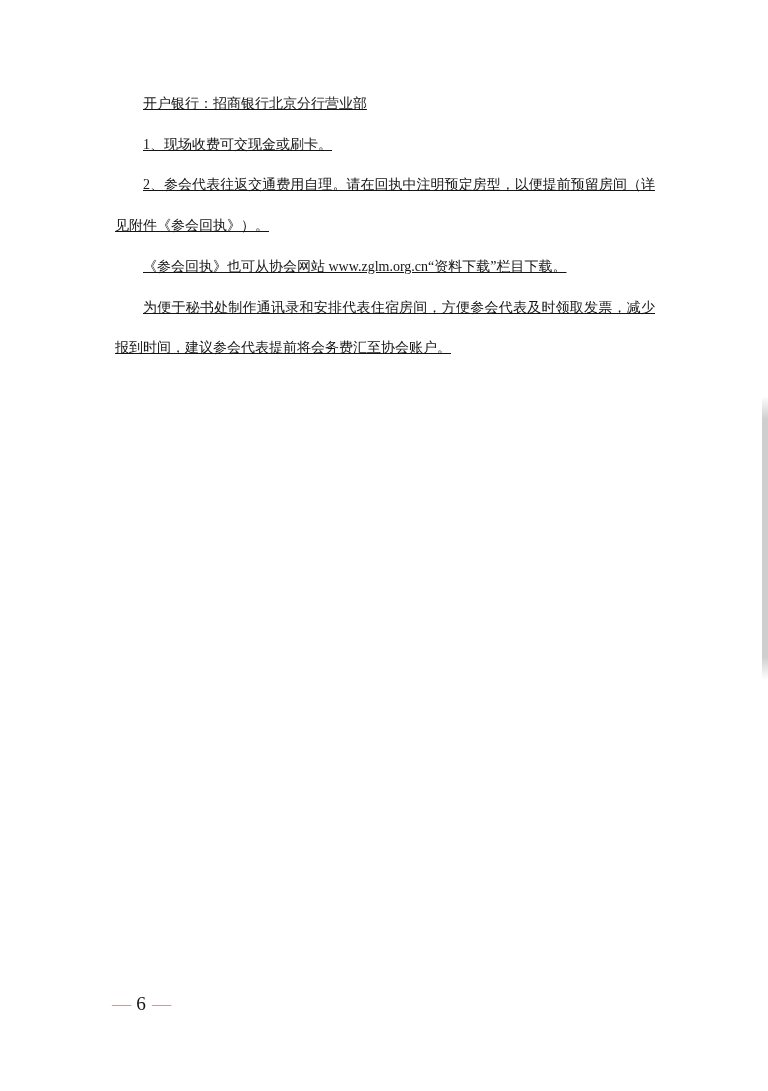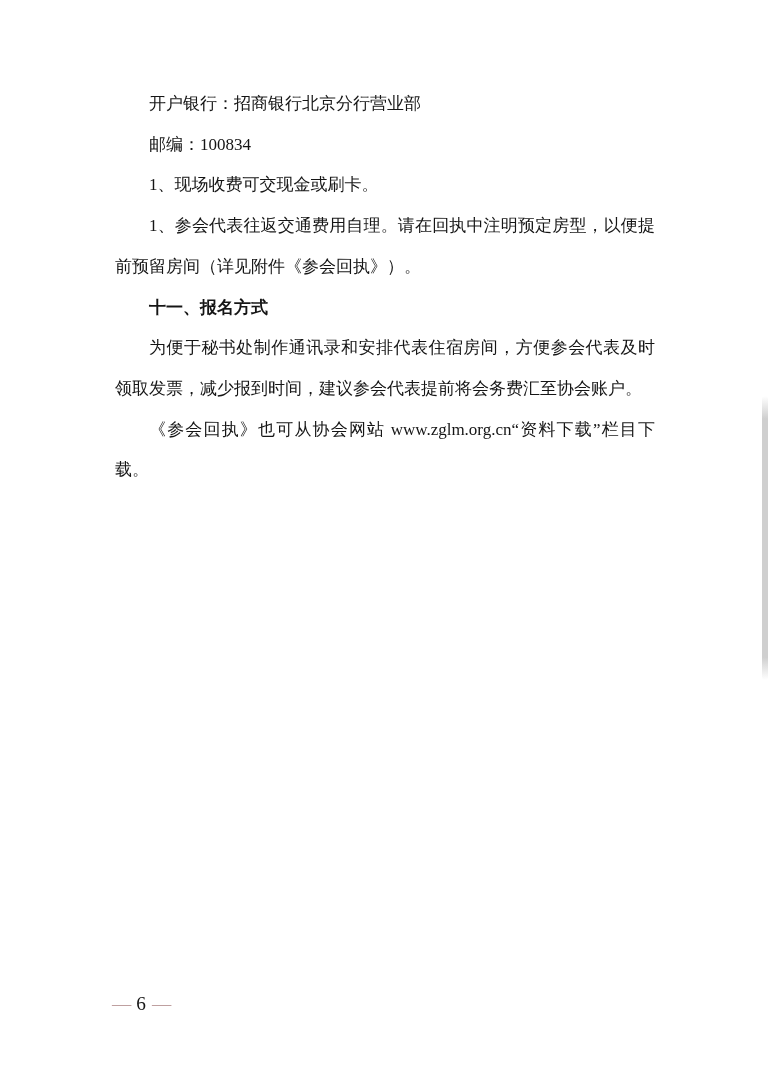--- a/index.html
+++ b/index.html
@@ -15,24 +15,25 @@
   .page {
     position: absolute;
     inset: 0;
     background: #ffffff;
   }
   .content {
     position: absolute;
     left: 115px;
     top: 84px;
     width: 540px;
-    font-size: 17px;
+    font-size: 14px;
     line-height: 40.7px;
     text-align: justify;
     letter-spacing: 0;
+    text-decoration: underline;
   }
   .content p {
     margin: 0;
     padding: 0;
     text-indent: 2em;
   }
   .hei {
     font-family: "Liberation Sans", "DejaVu Sans", sans-serif;
     font-weight: 700;
   }
@@ -66,26 +67,24 @@
       rgba(205,205,205,0) 100%);
   }
 </style>
 </head>
 <body>
 
 <div class="page">
 
   <div class="content">
     <p>开户银行：招商银行北京分行营业部</p>
-    <p>邮编：100834</p>
     <p>1、现场收费可交现金或刷卡。</p>
-    <p>1、参会代表往返交通费用自理。请在回执中注明预定房型，以便提前预留房间（详见附件《参会回执》）。</p>
-    <p class="hei">十一、报名方式</p>
+    <p>2、参会代表往返交通费用自理。请在回执中注明预定房型，以便提前预留房间（详见附件《参会回执》）。</p>
+    <p>《参会回执》也可从协会网站 www.zglm.org.cn“资料下载”栏目下载。</p>
     <p>为便于秘书处制作通讯录和安排代表住宿房间，方便参会代表及时领取发票，减少报到时间，建议参会代表提前将会务费汇至协会账户。</p>
-    <p>《参会回执》也可从协会网站 www.zglm.org.cn“资料下载”栏目下载。</p>
   </div>
 
   <div class="footer">
     <span class="dash">—</span><span class="num">6</span><span class="dash">—</span>
   </div>
 
   <div class="edge-shadow"></div>
 
 </div>
 

